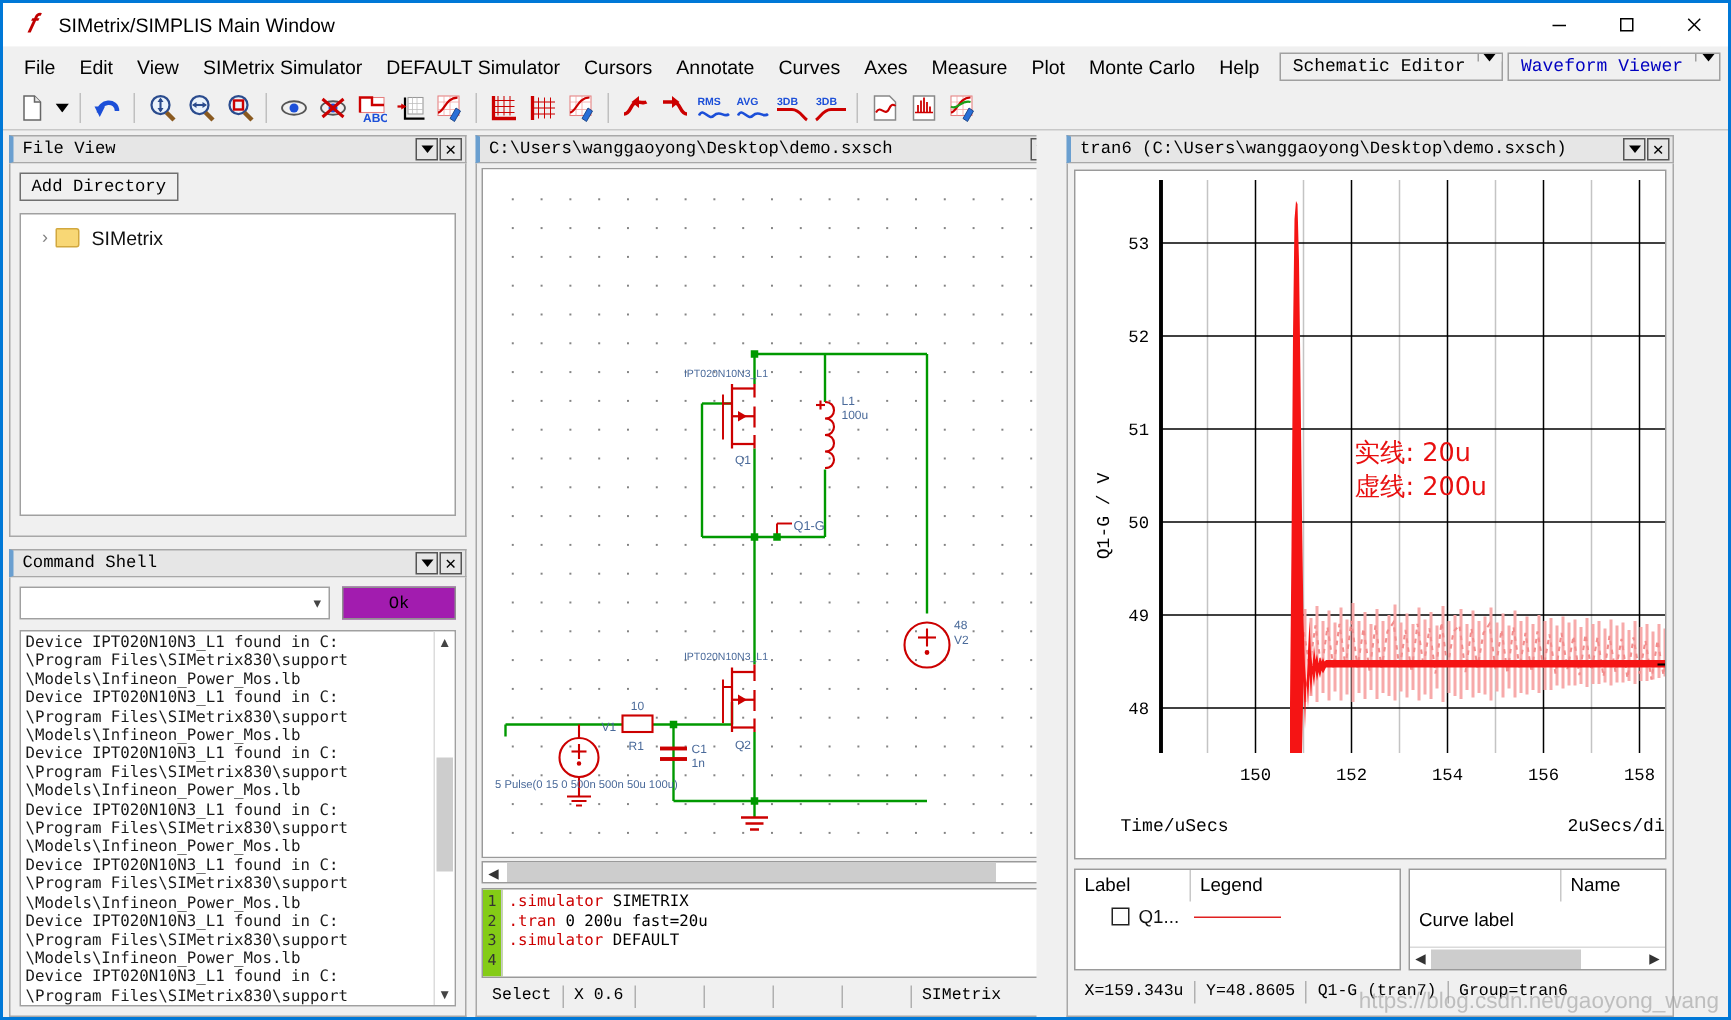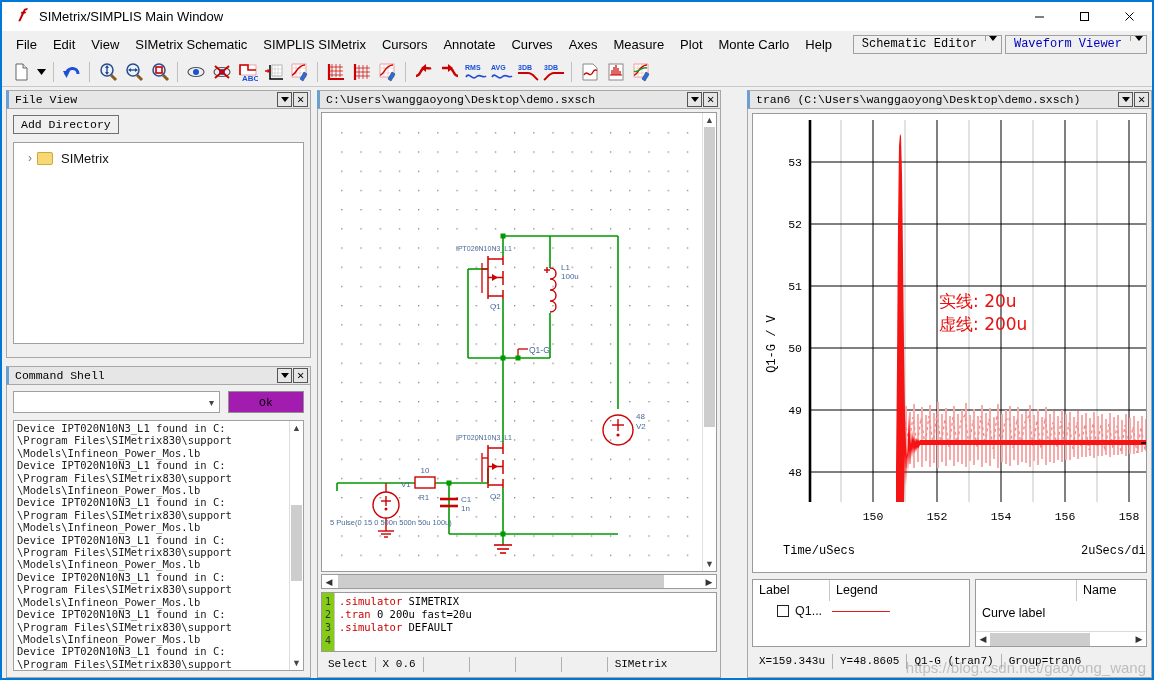--- a/index.html
+++ b/index.html
@@ -318,21 +318,21 @@
     height: 20px;
     display: flex;
     align-items: center;
     font-family: "Liberation Mono", monospace;
     font-size: 11px;
   }
   .st-cell { padding: 0 7px; border-right: 1px solid #b0b0b0; height: 15px; line-height: 15px; white-space: nowrap; }
   .st-cell:first-child { border-left: none; }
 
   
-  #waveform { left: 725px; top: 88px; width: 425px; height: 588px; padding-left: 20px; }
+  #waveform { left: 689px; top: 88px; width: 425px; height: 588px; padding-left: 20px; }
   #waveform-body {
     height: 569px;
     border: 1px solid #a8a8a8;
     border-top: none;
     background: #f0f0f0;
     padding: 4px;
     display: flex;
     flex-direction: column;
   }
   #plot-box {
@@ -420,22 +420,22 @@
             <line x1="10.5" y1="2.5" x2="2.5" y2="10.5" stroke="#000" stroke-width="1"></line>
           </svg>
       </div>
     </div>
   </div>
 
   <div id="menubar">
     <div class="menuitem">File</div>
     <div class="menuitem">Edit</div>
     <div class="menuitem">View</div>
-    <div class="menuitem">SIMetrix Schematic</div>
-    <div class="menuitem">SIMPLIS SIMetrix</div>
+    <div class="menuitem">SIMetrix Simulator</div>
+    <div class="menuitem">DEFAULT Simulator</div>
     <div class="menuitem">Cursors</div>
     <div class="menuitem">Annotate</div>
     <div class="menuitem">Curves</div>
     <div class="menuitem">Axes</div>
     <div class="menuitem">Measure</div>
     <div class="menuitem">Plot</div>
     <div class="menuitem">Monte Carlo</div>
     <div class="menuitem">Help</div>
 
     <div id="mode-selects">

